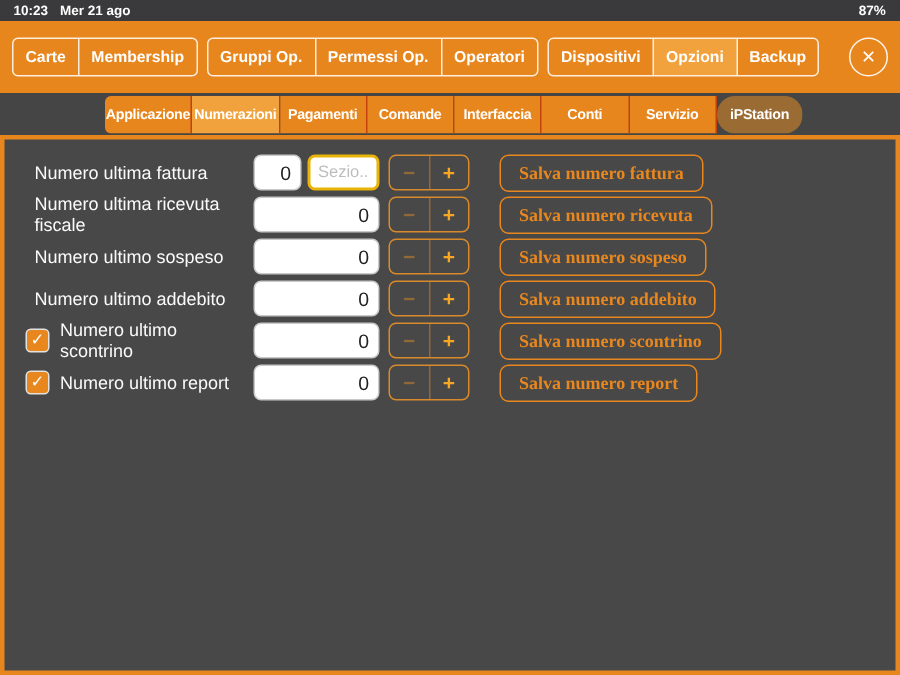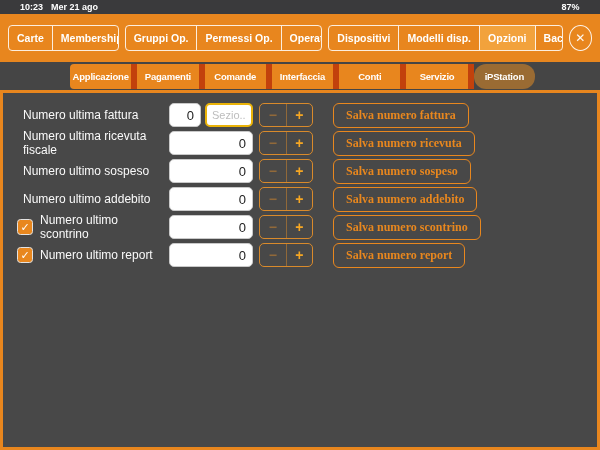--- a/index.html
+++ b/index.html
@@ -9,21 +9,21 @@
     font-family: "Liberation Sans", sans-serif;
     background: #484848;
     overflow: hidden;
   }
 
   
   .status-bar {
     position:absolute; top:0; left:0; right:0; height:14px;
     background:#3a3a3c; color:#fff;
     display:flex; justify-content:space-between; align-items:center;
-    padding:0 20px; font-size:9px; font-weight:700;
+    padding:0 9px; font-size:9px; font-weight:700;
   }
   .sb-left { display:flex; gap:8px; align-items:center; }
   .sb-right { display:flex; gap:4px; align-items:center;flex-direction:column; }
   .wifi-icon { width:12px; height:9px; display:block; }
   .battery { position:relative; width:19px; height:9px;
     border:1px solid rgba(255,255,255,.95); border-radius:2px; padding:1px; }
   .battery-fill { height:100%; width:87%; background:#fff; border-radius:1px; }
   .battery-tip { position:absolute; right:-3px; top:2px; width:2px; height:3px;
     background:rgba(255,255,255,.95); border-radius:0 1px 1px 0; }
 
@@ -43,21 +43,21 @@
     border:1.5px solid rgba(255,255,255,.9); border-radius:50%;
     color:rgba(255,255,255,.95); display:flex; align-items:center;
     justify-content:center; font-size:12px; font-weight:400; }
 
   
   .tab-band { position:absolute; top:62px; left:0; right:0; height:28px; background:#454545; }
   .tab-strip { position:absolute; left:70px; top:2px; width:465px; height:25px;
     display:flex; border-radius:4px; overflow:hidden; }
   .tab { flex:1; display:flex; align-items:center; justify-content:center;
     background:#E8861E; color:#fff; font-size:9.5px; font-weight:700;
-    border-right:6px solid #c2410c; white-space:nowrap; letter-spacing:-0.2px; }
+    border-right:1px solid #c2410c; white-space:nowrap; letter-spacing:-0.2px; }
   .tab:last-child { border-right:none;border-radius:12px; }
   .tab.selected { background:#F2A23C; }
   .tab.special  { background:#9A6B33; }
 
   
   .content {
     position:absolute; top:90px; left:0; right:0; bottom:0;
     background:#484848; border:3px solid #E8861E;
     padding:10px 0 0 14px;
   }
@@ -115,32 +115,32 @@
     <div class="nav-btn">Carte</div>
     <div class="nav-btn">Membership</div>
   </div>
   <div class="nav-group">
     <div class="nav-btn">Gruppi Op.</div>
     <div class="nav-btn">Permessi Op.</div>
     <div class="nav-btn">Operatori</div>
   </div>
   <div class="nav-group">
     <div class="nav-btn">Dispositivi</div>
-    <div class="nav-btn">Modelli disp.</div>
     <div class="nav-btn selected">Opzioni</div>
     <div class="nav-btn">Backup</div>
   </div>
   <div class="close-btn">
     <span>✕</span>
   </div>
 </div>
 
 <div class="tab-band">
   <div class="tab-strip">
     <div class="tab">Applicazione</div>
+    <div class="tab selected">Numerazioni</div>
     <div class="tab">Pagamenti</div>
     <div class="tab">Comande</div>
     <div class="tab">Interfaccia</div>
     <div class="tab">Conti</div>
     <div class="tab">Servizio</div>
     <div class="tab special">iPStation</div>
   </div>
 </div>
 
 <div class="content">

